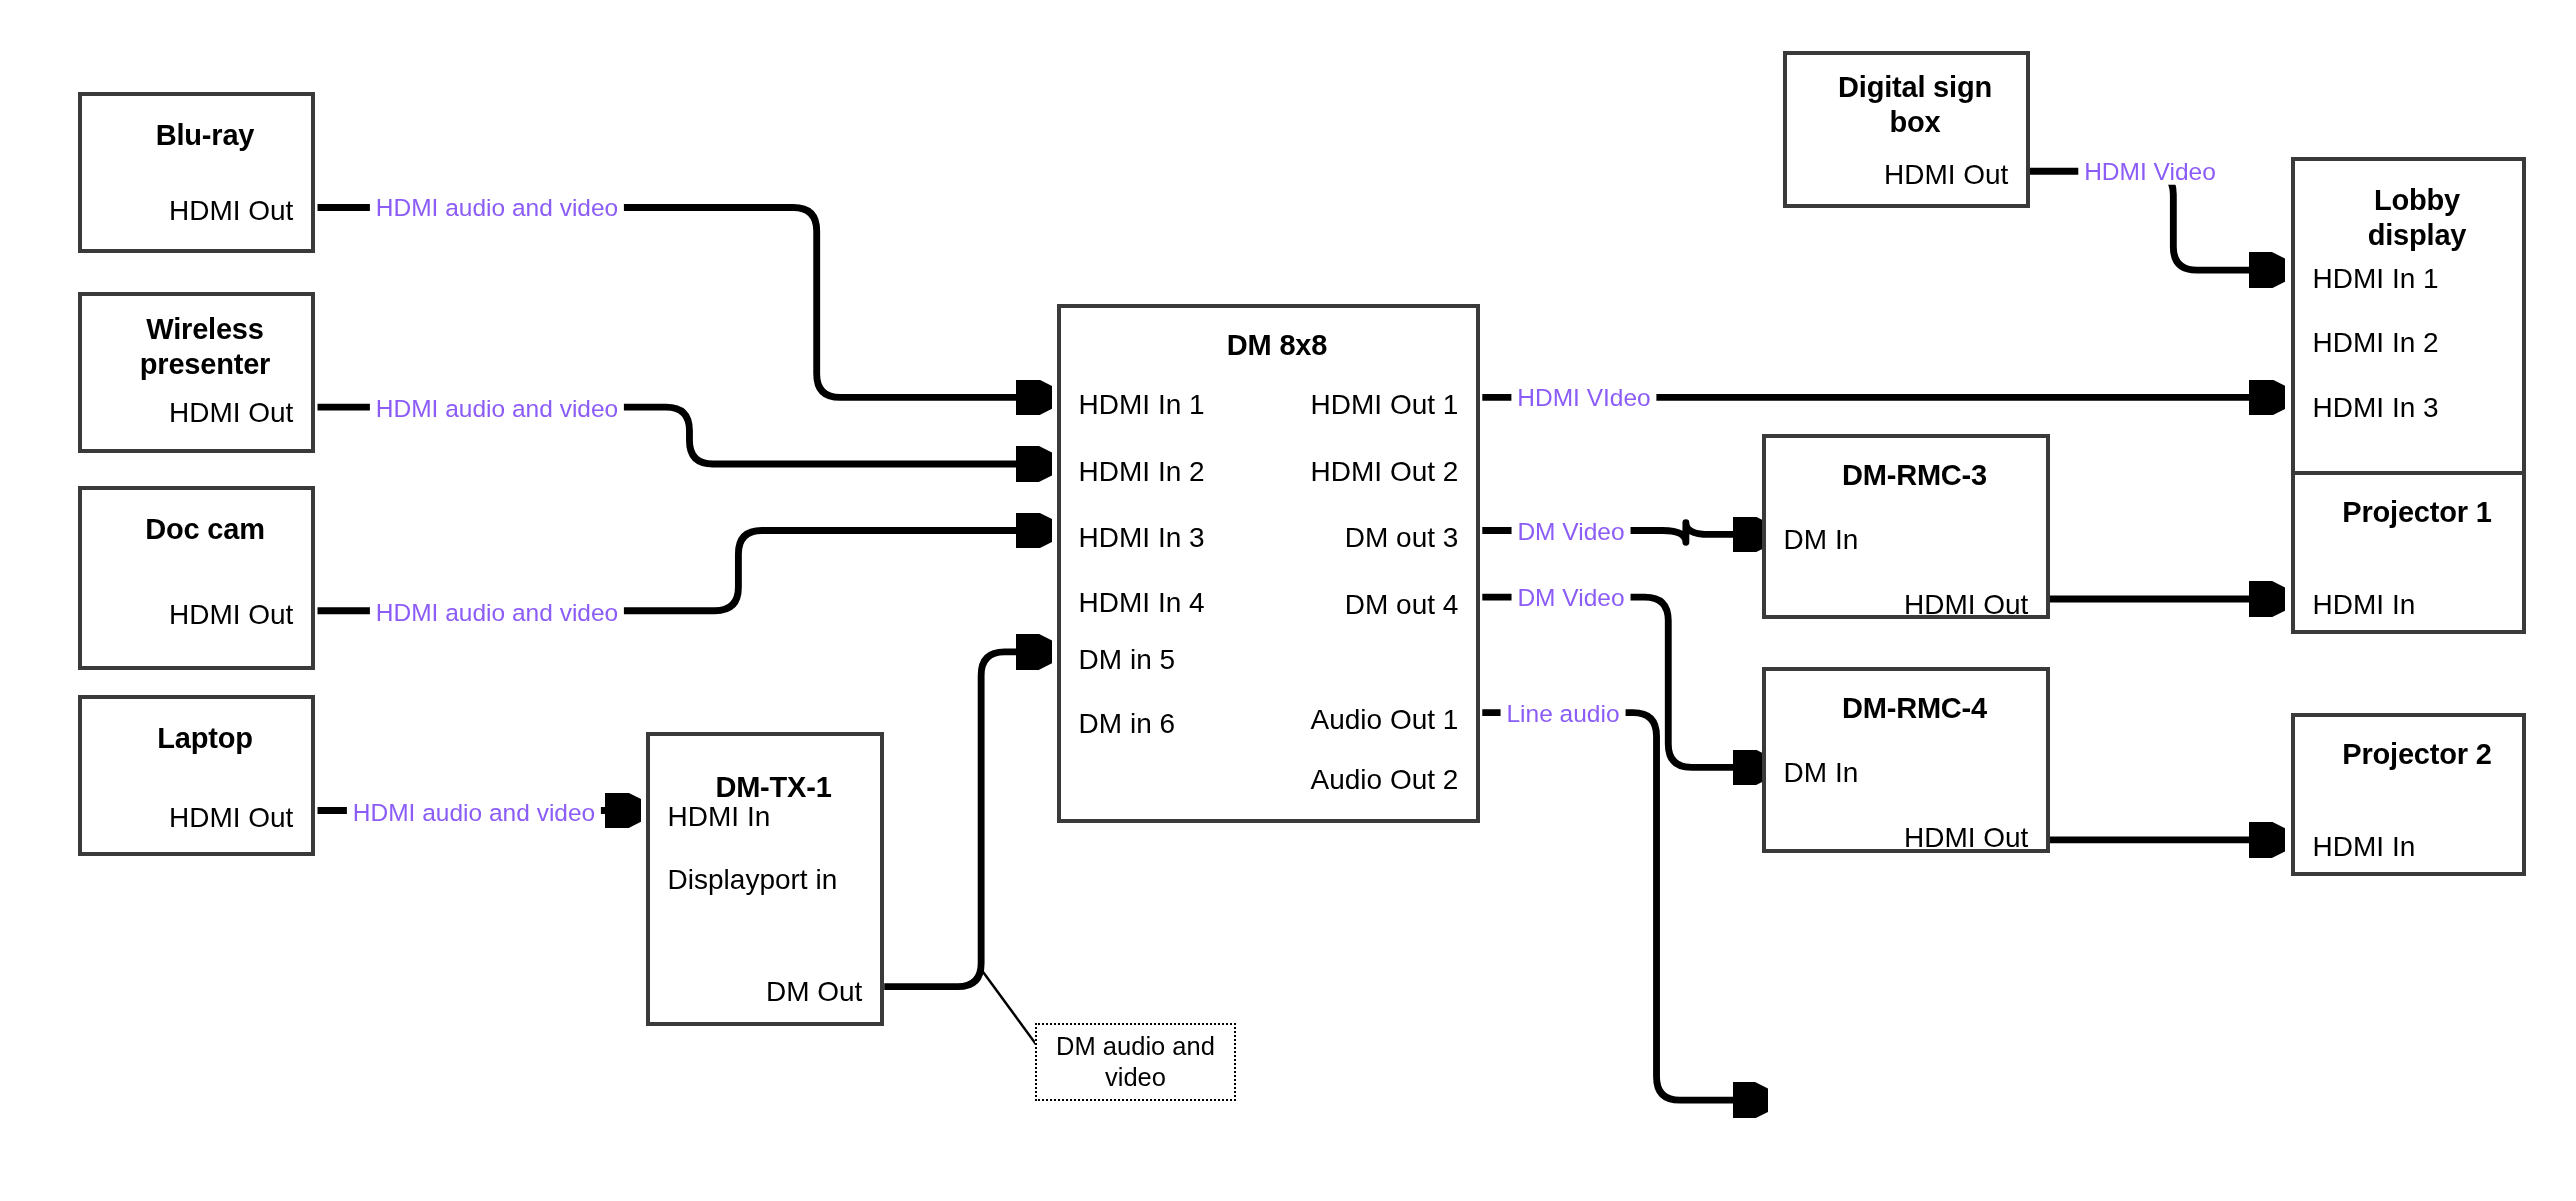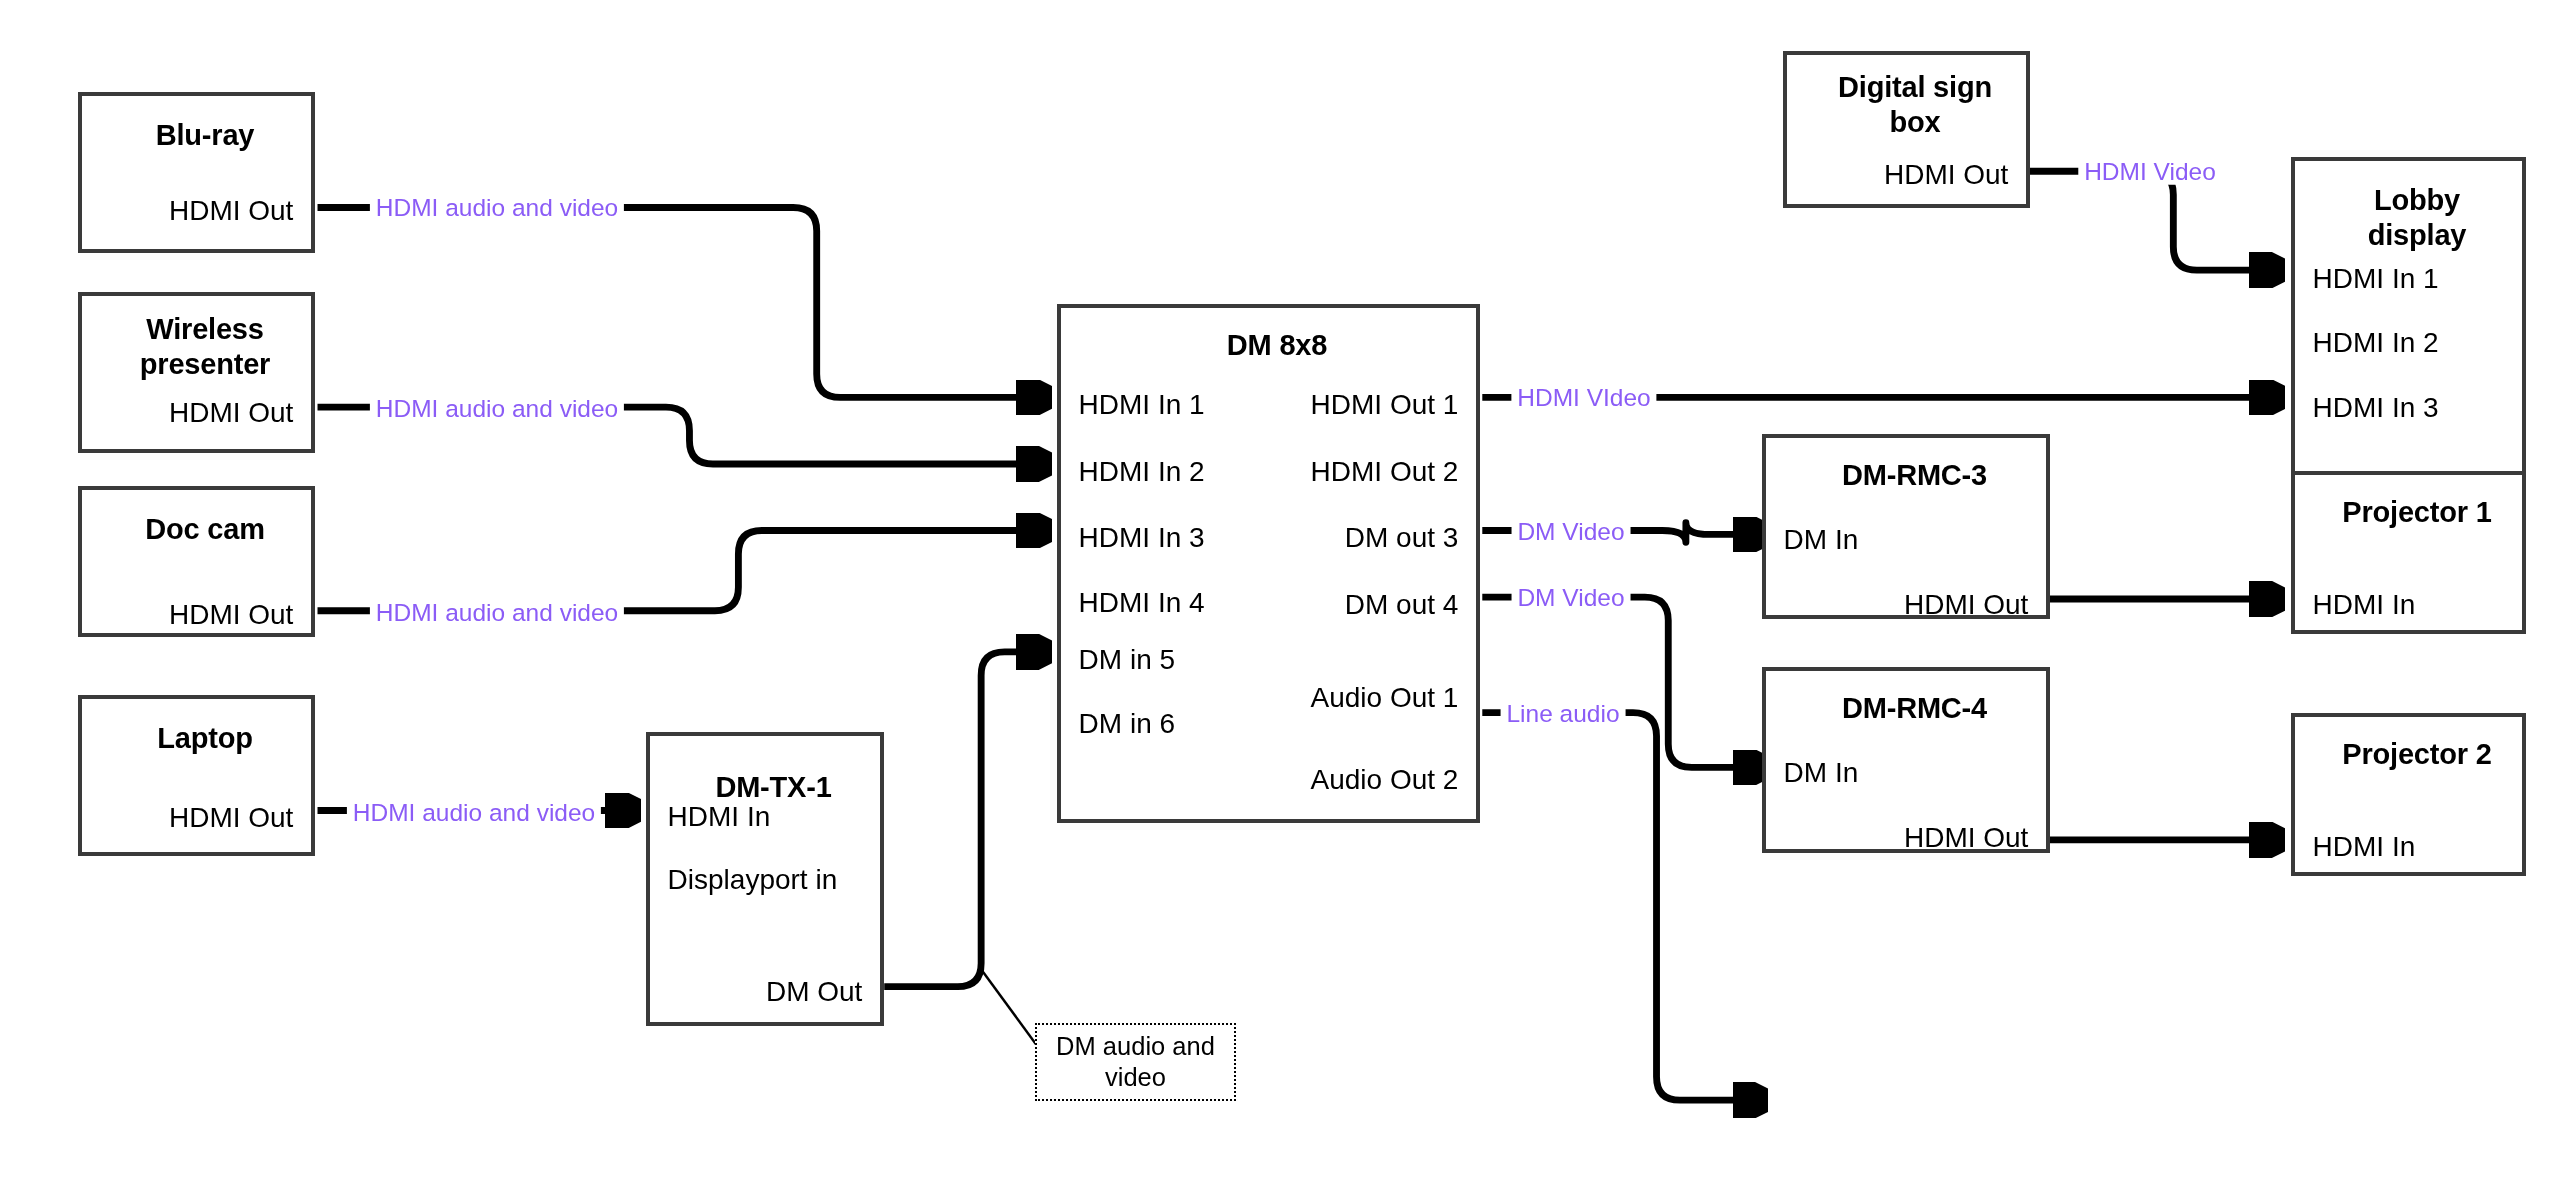--- a/index.html
+++ b/index.html
@@ -152,21 +152,21 @@
     <div class="box-title" style="top:21.5px;">Blu-ray</div>
     <div class="port right" style="top:101px;">HDMI Out</div>
   </div>
 
   <div class="box" style="left:78px; top:292px; width:237px; height:161px;">
     <div class="box-title" style="top:15.7px;">Wireless</div>
     <div class="box-title" style="top:51px;">presenter</div>
     <div class="port right" style="top:103px;">HDMI Out</div>
   </div>
 
-  <div class="box" style="left:78px; top:486px; width:237px; height:151px;">
+  <div class="box" style="left:78px; top:486px; width:237px; height:184px;">
     <div class="box-title" style="top:21.5px;">Doc cam</div>
     <div class="port right" style="top:111px;">HDMI Out</div>
   </div>
 
   <div class="box" style="left:78px; top:695px; width:237px; height:161px;">
     <div class="box-title" style="top:21.5px;">Laptop</div>
     <div class="port right" style="top:105px;">HDMI Out</div>
   </div>
 
   <div class="box" style="left:646px; top:732px; width:238px; height:294px;">
@@ -183,21 +183,21 @@
     <div class="port left" style="top:150px;">HDMI In 2</div>
     <div class="port left" style="top:216px;">HDMI In 3</div>
     <div class="port left" style="top:281px;">HDMI In 4</div>
     <div class="port left" style="top:338px;">DM in 5</div>
     <div class="port left" style="top:402px;">DM in 6</div>
 
     <div class="port right" style="top:83px;">HDMI Out 1</div>
     <div class="port right" style="top:150px;">HDMI Out 2</div>
     <div class="port right" style="top:216px;">DM out 3</div>
     <div class="port right" style="top:283px;">DM out 4</div>
-    <div class="port right" style="top:376px;text-align:center;">Audio Out 1</div>
+    <div class="port right" style="top:398px;text-align:center;">Audio Out 1</div>
     <div class="port right" style="top:458px;">Audio Out 2</div>
   </div>
 
   <div class="box" style="left:1783px; top:51px; width:247px; height:157px;">
     <div class="box-title" style="top:14.7px;">Digital sign</div>
     <div class="box-title" style="top:50px;">box</div>
     <div class="port right" style="top:106px;">HDMI Out</div>
   </div>
 
   <div class="box" style="left:2291px; top:157px; width:235px; height:328px;">

